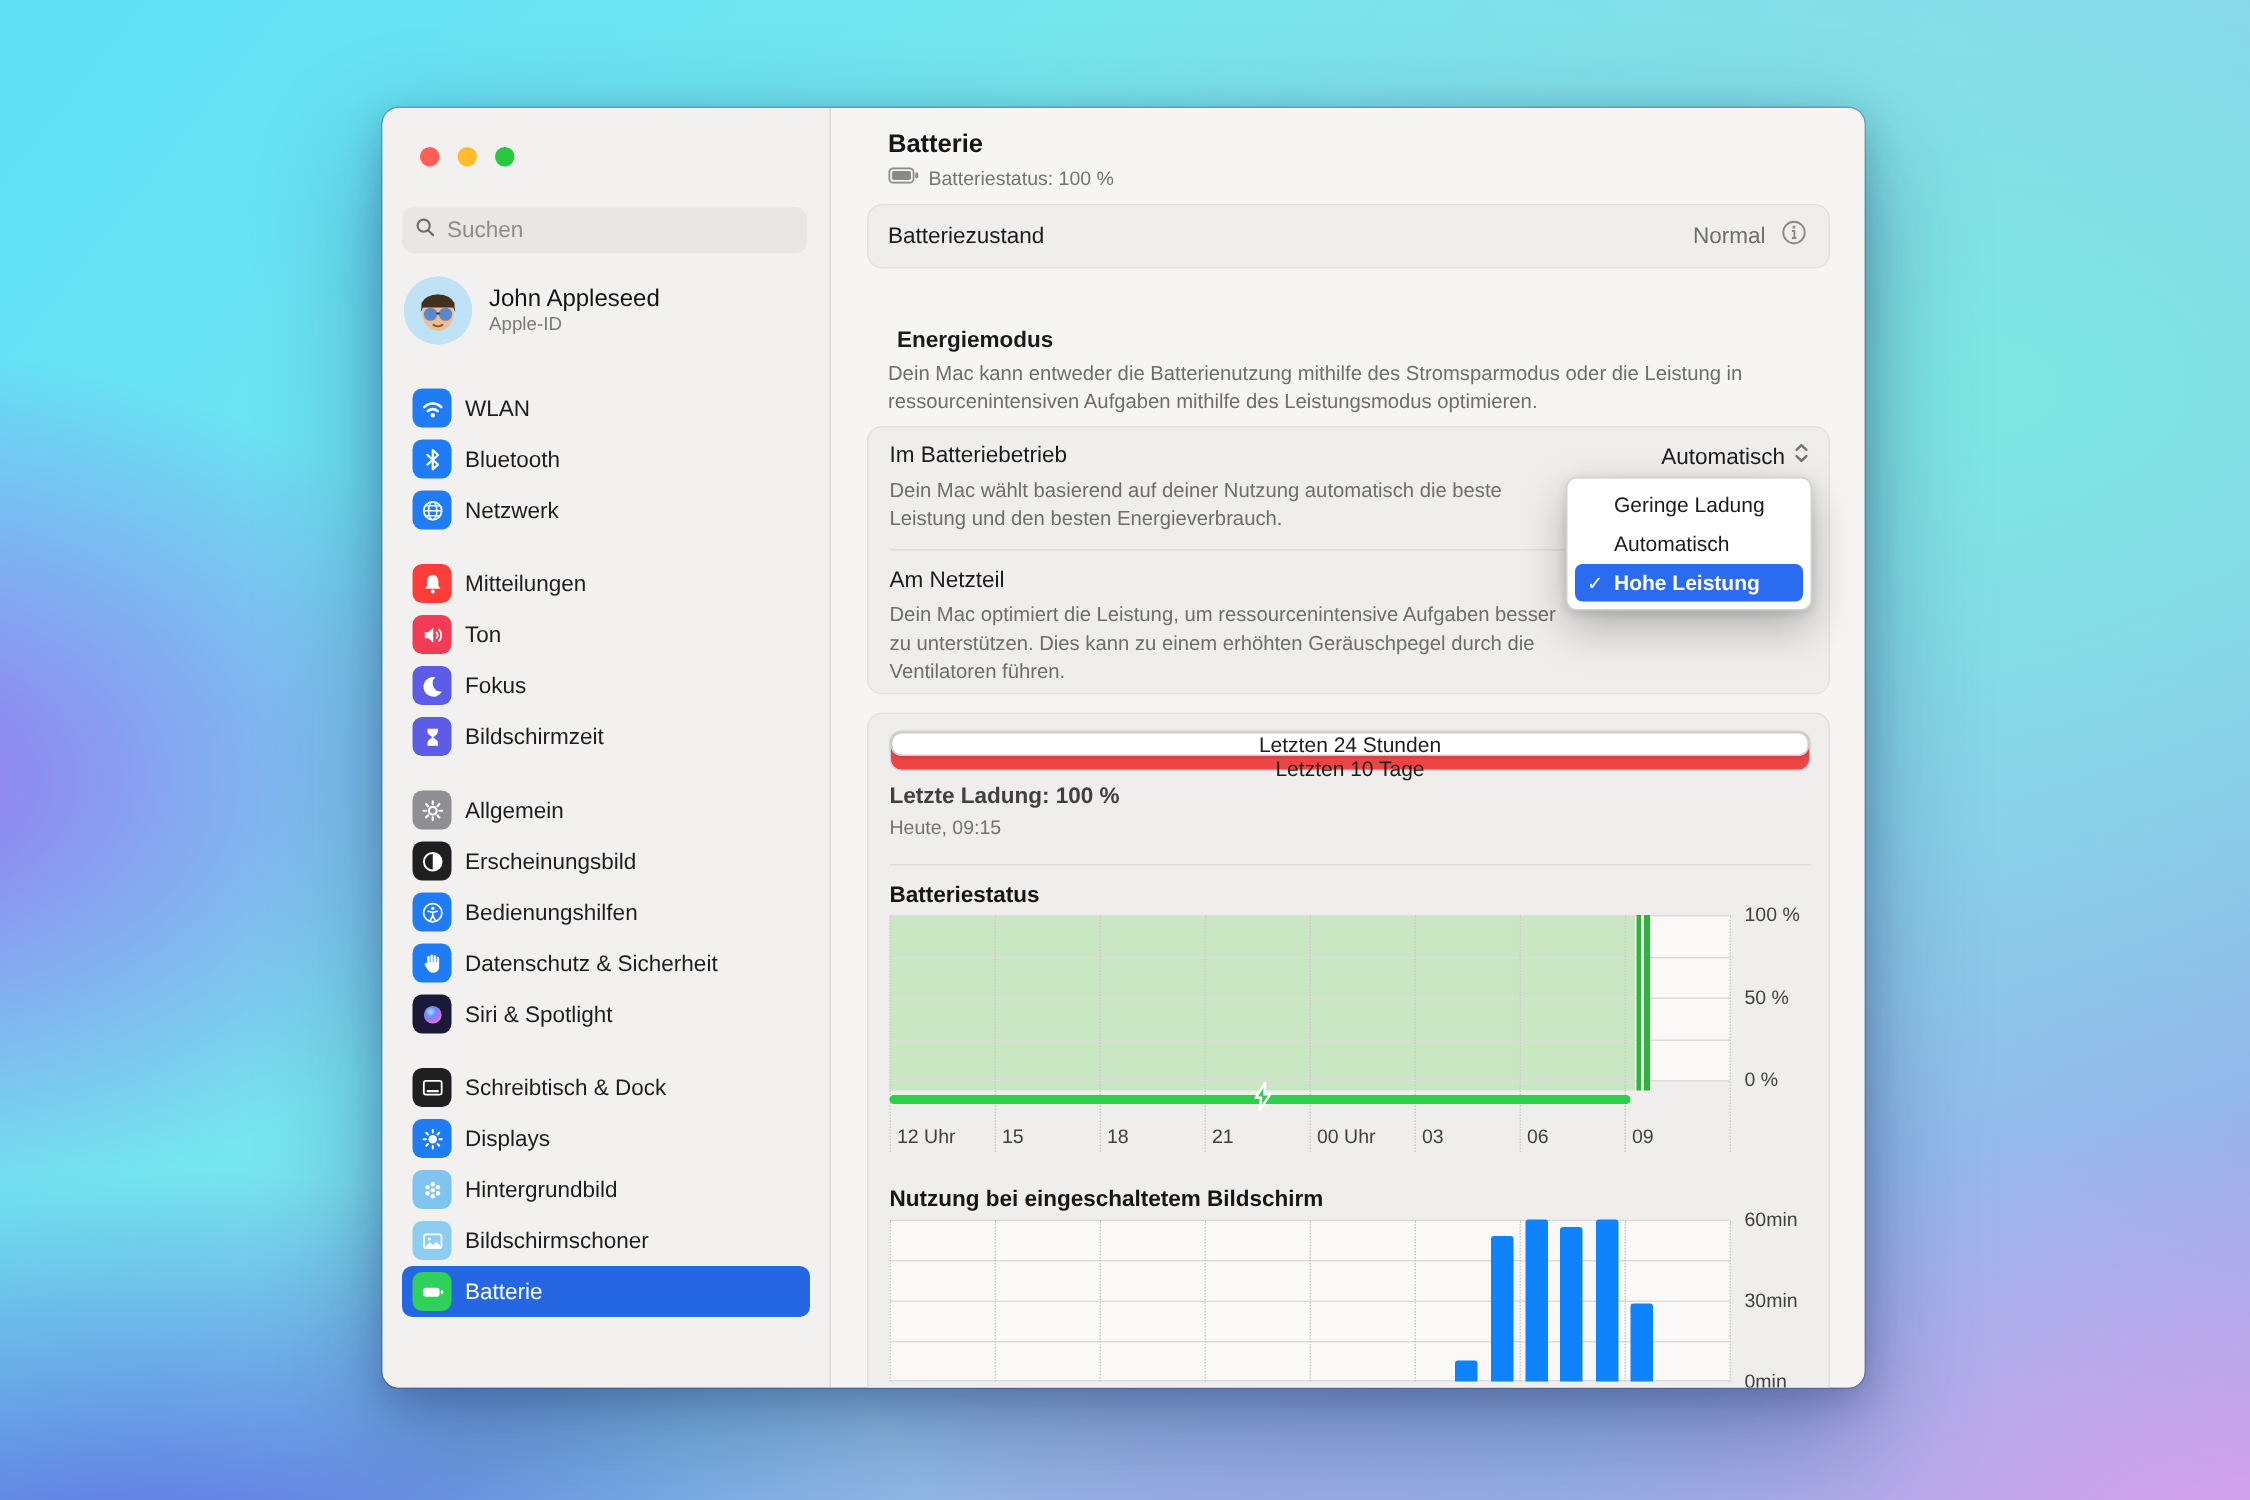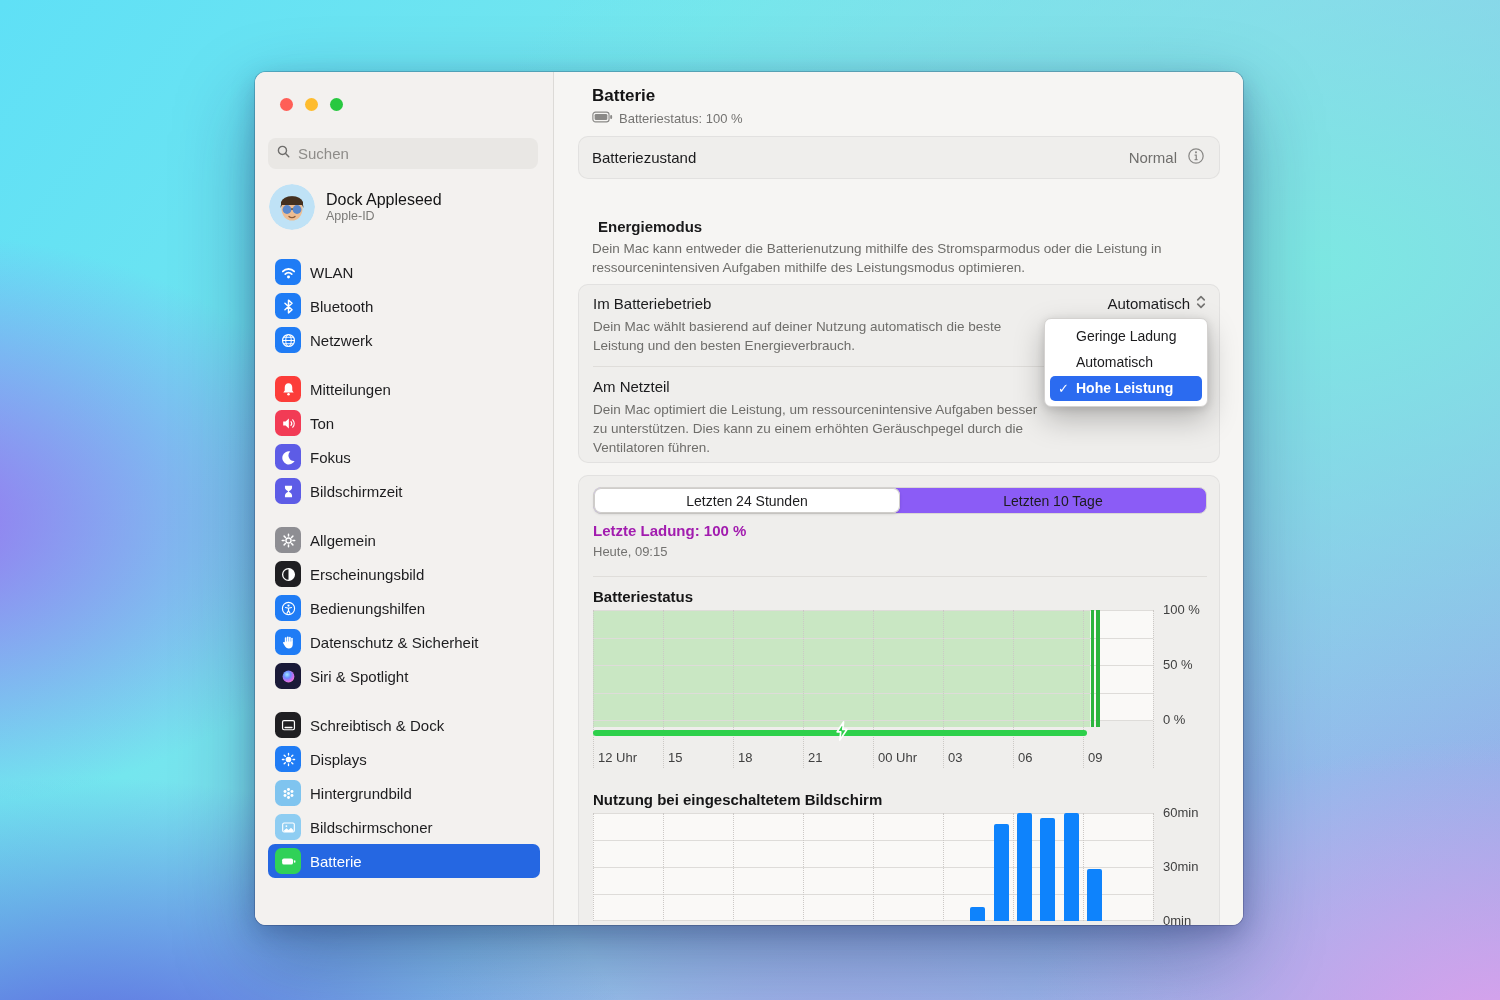--- a/index.html
+++ b/index.html
@@ -53,26 +53,26 @@
     font-size:15px;color:#1c1c1e;}
   .menu{position:absolute;left:490px;top:246px;width:164px;background:#fff;
     border:1px solid #d4d2d0;border-radius:7px;padding:5px;box-sizing:border-box;z-index:40;
     box-shadow:0 12px 30px rgba(0,0,0,.25),0 2px 8px rgba(0,0,0,.12);}
   .menu-item{position:relative;height:25px;line-height:25px;margin-bottom:1px;border-radius:5px;
     font-size:14px;color:#1b1b1d;padding-left:26px;white-space:nowrap;}
   .menu-item:last-child{margin-bottom:0;}
   .menu-item.checked{background:#2b6bf0;color:#fff;font-weight:600;}
   .menu-item .chk{position:absolute;left:8px;top:0;font-size:13px;}
   .card-usage{left:24px;top:403px;width:642px;height:460px;}
-  .seg{position:absolute;left:14px;top:11px;width:614px;height:27px;background:#8b5cf6;
-    border:1px solid #d9d7d4;border-radius:8px;display:flex;box-sizing:border-box;}
+  .seg{position:absolute;left:14px;top:11px;width:614px;height:27px;background:#ef4444;
+    border:1px solid #d9d7d4;border-radius:8px;display:flex;box-sizing:border-box;flex-direction:column;}
   .seg-item{flex:1;display:flex;align-items:center;justify-content:center;font-size:14px;
     font-weight:500;color:#1c1c1e;border-radius:7px;}
   .seg-item.selected{background:#fff;box-shadow:inset 0 0 0 1px #cfcdca,0 1px 3px rgba(0,0,0,.14);}
-  .lc-title{left:14px;top:46px;font-size:15px;font-weight:600;color:#a21caf;}
+  .lc-title{left:14px;top:46px;font-size:15px;font-weight:600;color:#404040;}
   .lc-sub{left:14px;top:68px;font-size:13px;color:#737270;}
   .c-title{font-size:15px;font-weight:700;color:#161617;}
   .plot{position:absolute;left:14px;width:560px;background:#faf9f7;}
   .hline{position:absolute;left:0;width:560px;height:1px;background:#dedcd9;z-index:2;}
   .vline{position:absolute;top:0;width:0;border-left:1px dotted #ccc9c6;z-index:2;}
   .area{position:absolute;left:0;top:0;background:#c9e7c3;z-index:1;}
   .spike{position:absolute;top:0;width:3.5px;height:117px;background:#2cb43e;z-index:3;}
   .chargeline{position:absolute;top:120px;height:6px;border-radius:3px;background:#2ed04b;z-index:3;}
   .bolt{position:absolute;top:111px;z-index:4;}
   .bar{position:absolute;background:#0e83fc;border-radius:2px 2px 0 0;z-index:3;}
@@ -114,21 +114,21 @@
               <path d="M11.5 24 a11.5 10.5 0 0 1 23 0 l-1.5 -3 a10 8.5 0 0 0 -20 0 z" fill="#44301f"></path>
               <path d="M12 18 a11.5 8 0 0 1 22 0 v3 h-22 z" fill="#44301f"></path>
               <circle cx="18" cy="25.5" r="4.4" fill="#3f7fd6" opacity="0.85"></circle>
               <circle cx="28" cy="25.5" r="4.4" fill="#3f7fd6" opacity="0.85"></circle>
               <path d="M22 25 h2" stroke="#2b2b2b" stroke-width="1.2"></path>
               <path d="M20 32.5 a3.8 2.8 0 0 0 6 0" stroke="#8a5c3c" stroke-width="1.3" fill="none" stroke-linecap="round"></path>
             </g>
           </svg>
         </div>
         <div>
-          <div class="p-name">Dock Appleseed</div>
+          <div class="p-name">John Appleseed</div>
           <div class="p-sub">Apple-ID</div>
         </div>
       </div>
 
       <div class="sb-groups">
           <div class="sb-group">
             <div class="sb-row">
               <span class="sb-icon" style="background: rgb(31, 124, 245);">
                 <svg width="17" height="17" viewBox="0 0 24 24">
                   <path d="M4 10.5 a11 11 0 0 1 16 0" stroke="#fff" fill="none" stroke-linecap="round" stroke-linejoin="round" stroke-width="2.5"></path>

